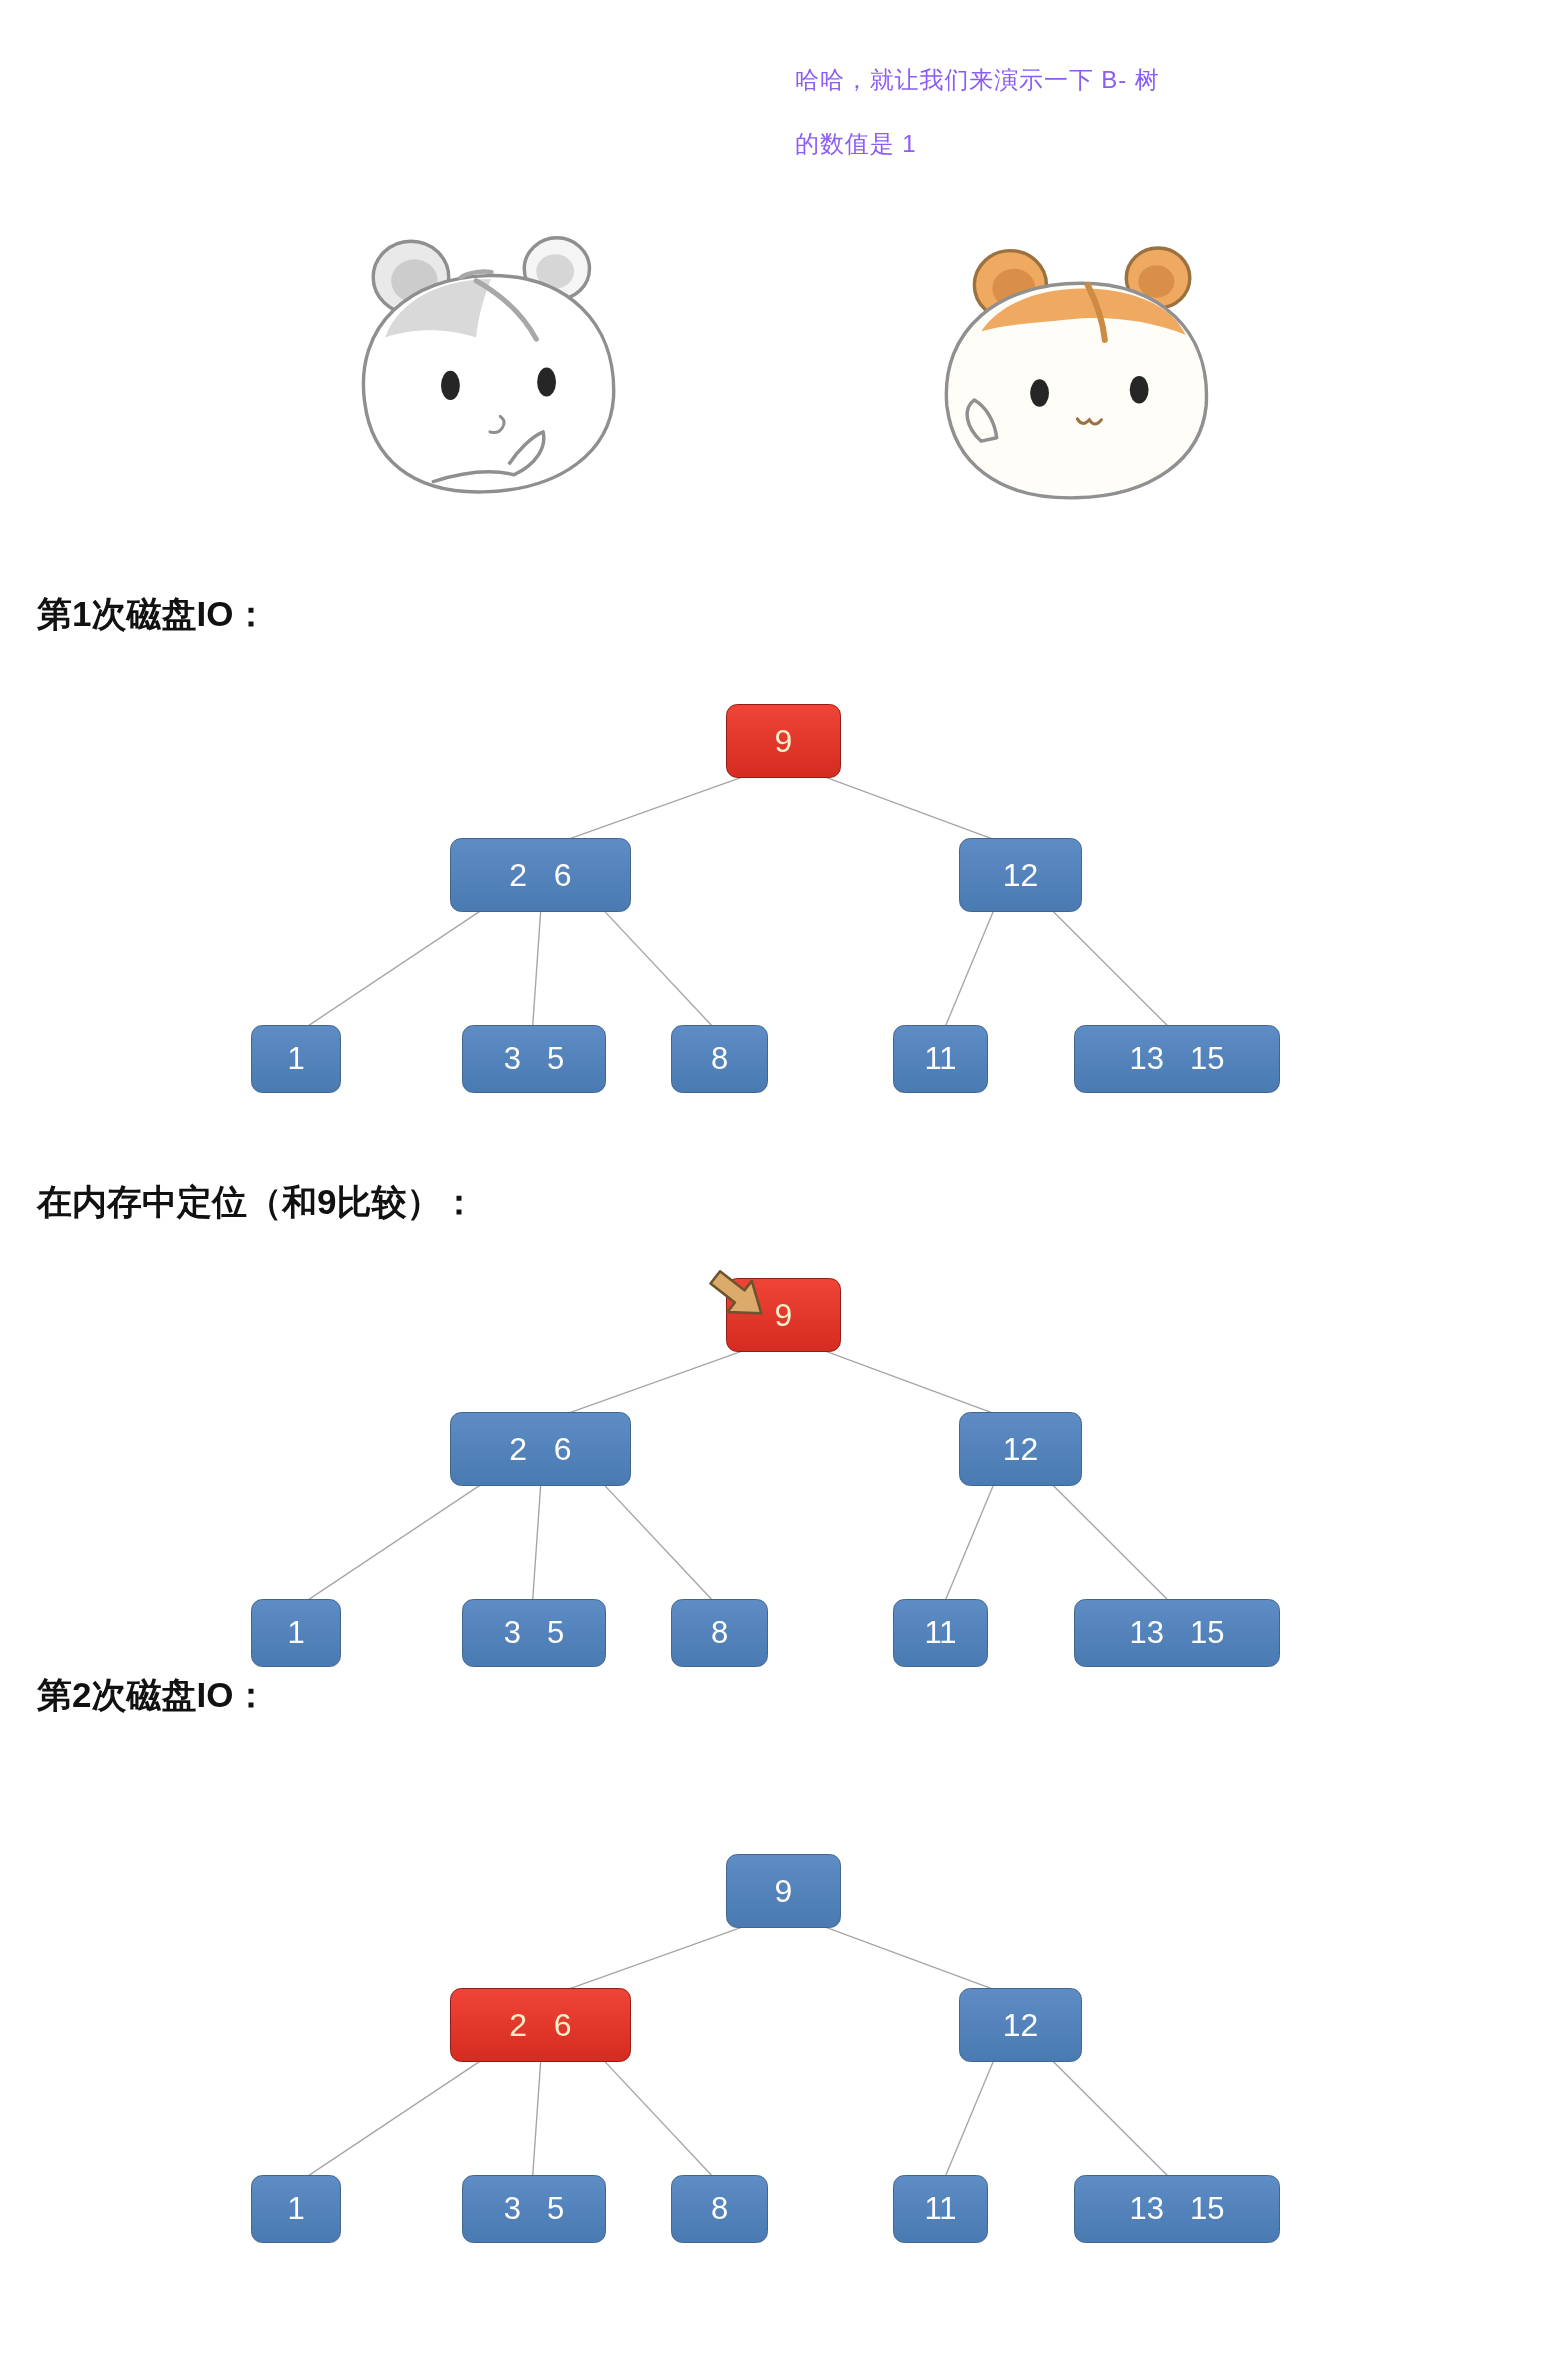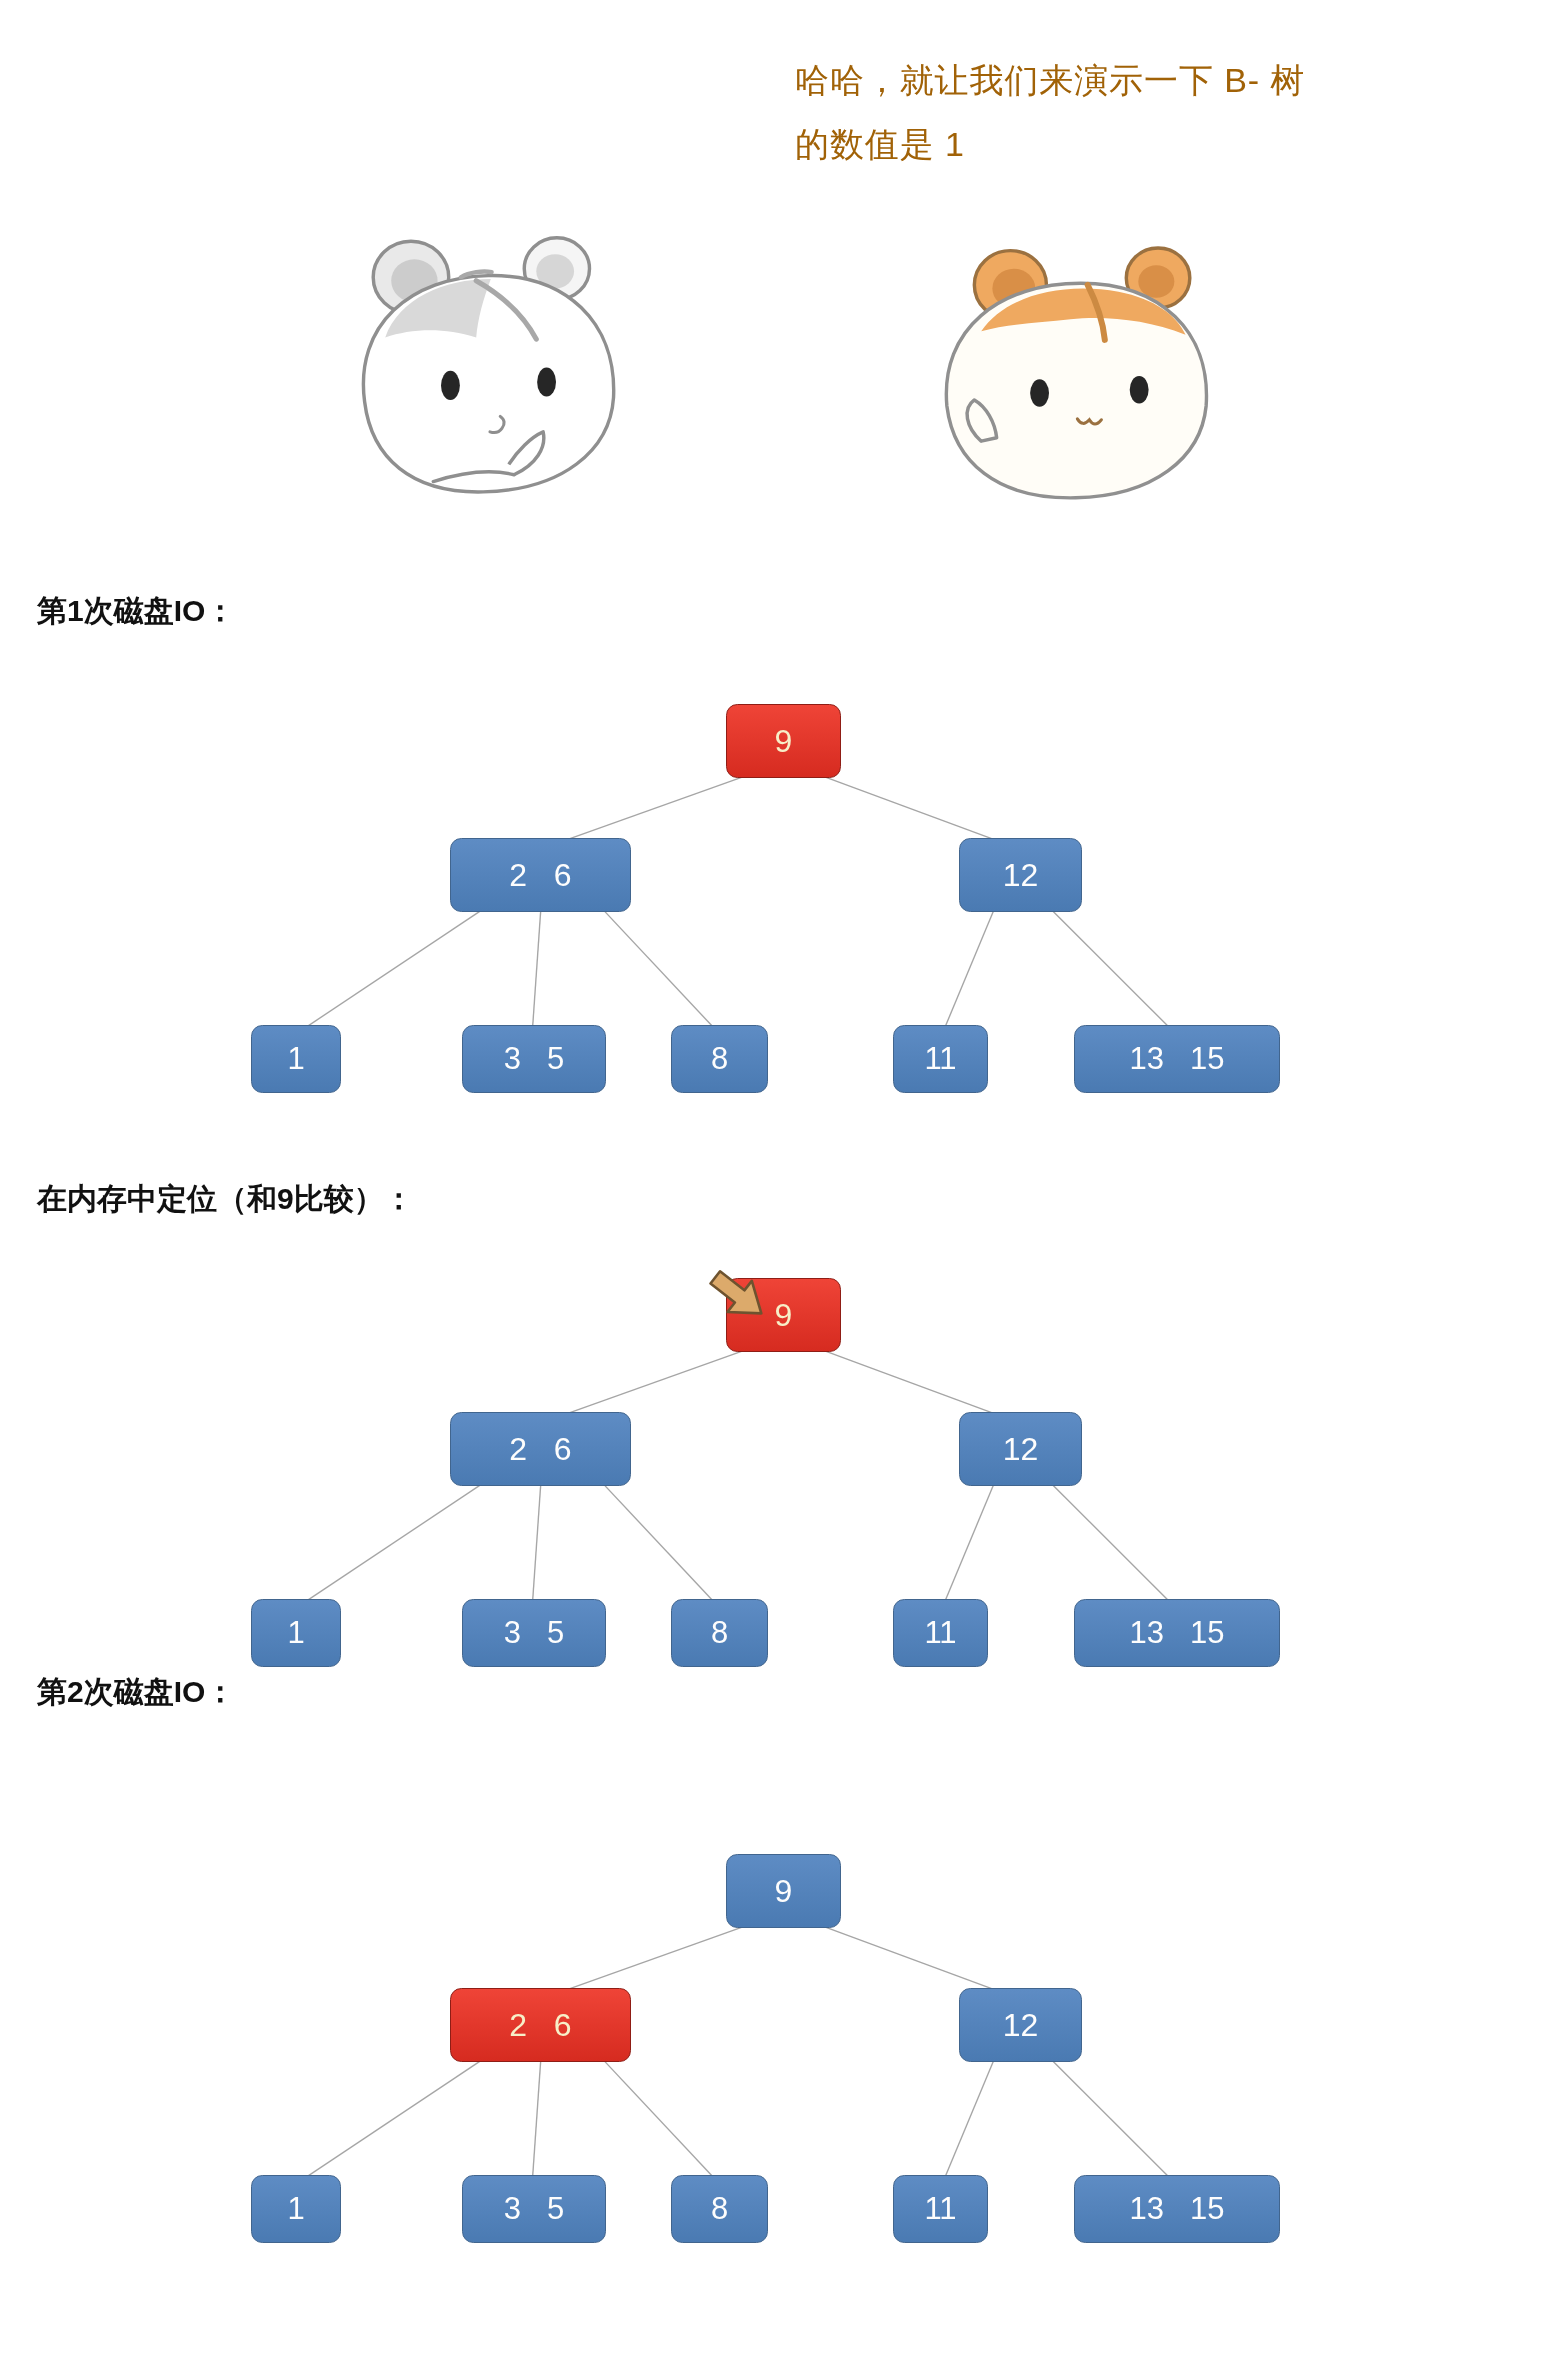--- a/index.html
+++ b/index.html
@@ -5,27 +5,27 @@
   * { margin:0; padding:0; box-sizing:border-box; }
   html, body {
     width:1568px; height:2366px;
     background:#ffffff;
     font-family:"Liberation Sans", sans-serif;
     position:relative;
     overflow:hidden;
   }
   .speech {
     position:absolute; left:795px; top:48px; width:550px;
-    font-size:34px; line-height:64px; color:#a16207;
+    font-size:24px; line-height:64px; color:#8b5cf6;
     letter-spacing:0.9px;
   }
   .hamster { position:absolute; }
   .section-label {
     position:absolute; left:37px;
-    font-size:30px; font-weight:700; color:#111111;
+    font-size:35px; font-weight:700; color:#111111;
   }
   .tree { position:absolute; left:0; width:1568px; height:395px; }
   .edges { position:absolute; left:0; top:0; width:1568px; height:395px; }
   .edges line { stroke:#a6a6a6; stroke-width:1.6; }
   .node {
     position:absolute;
     display:flex; align-items:center; justify-content:center;
     border-radius:11.2px;
     font-size:32px;
     white-space:pre;

